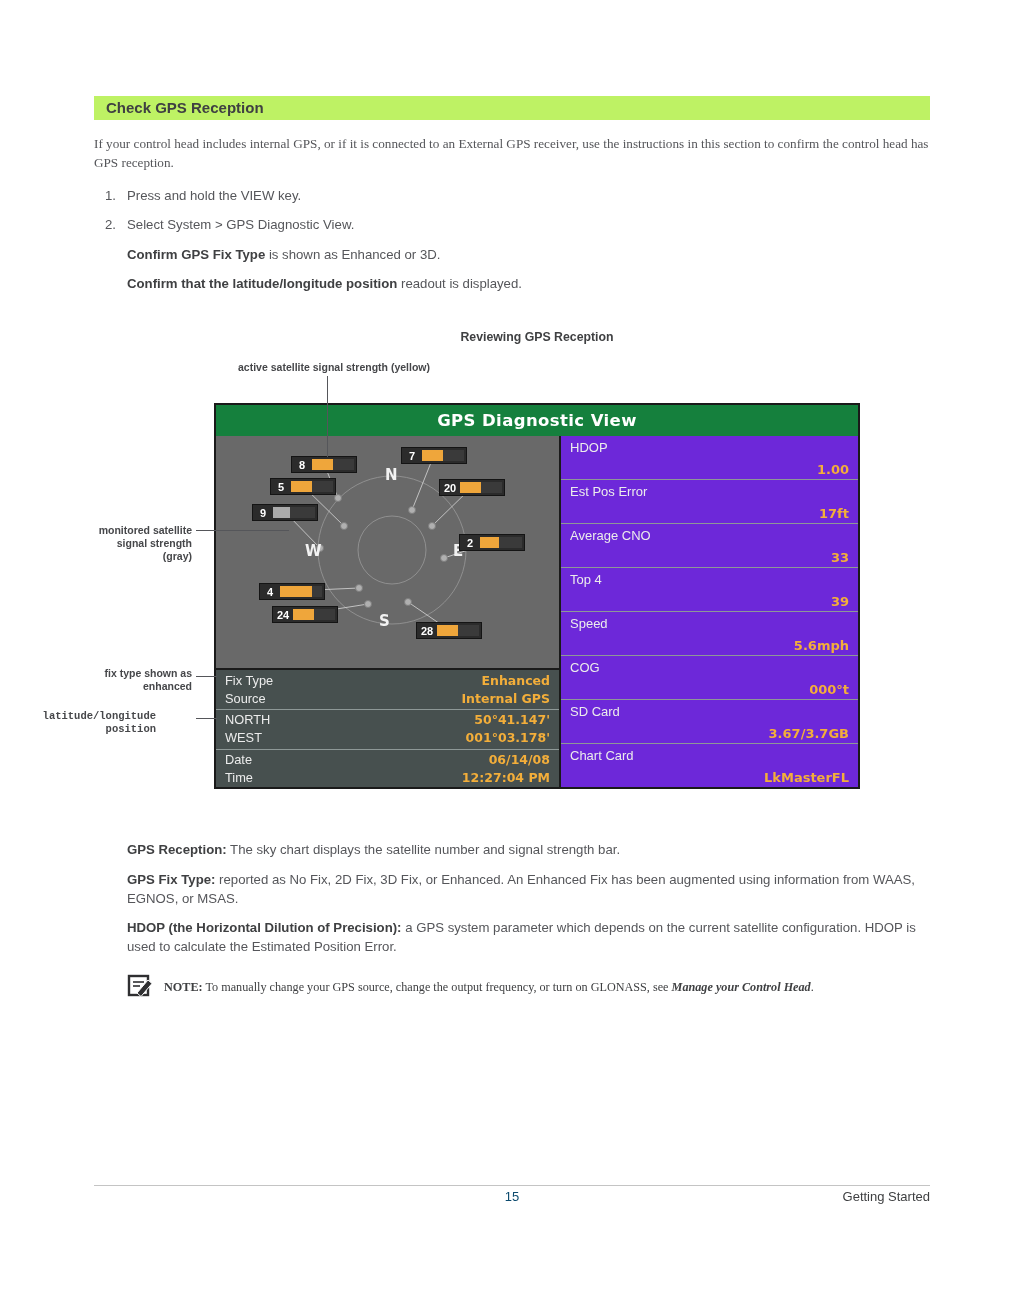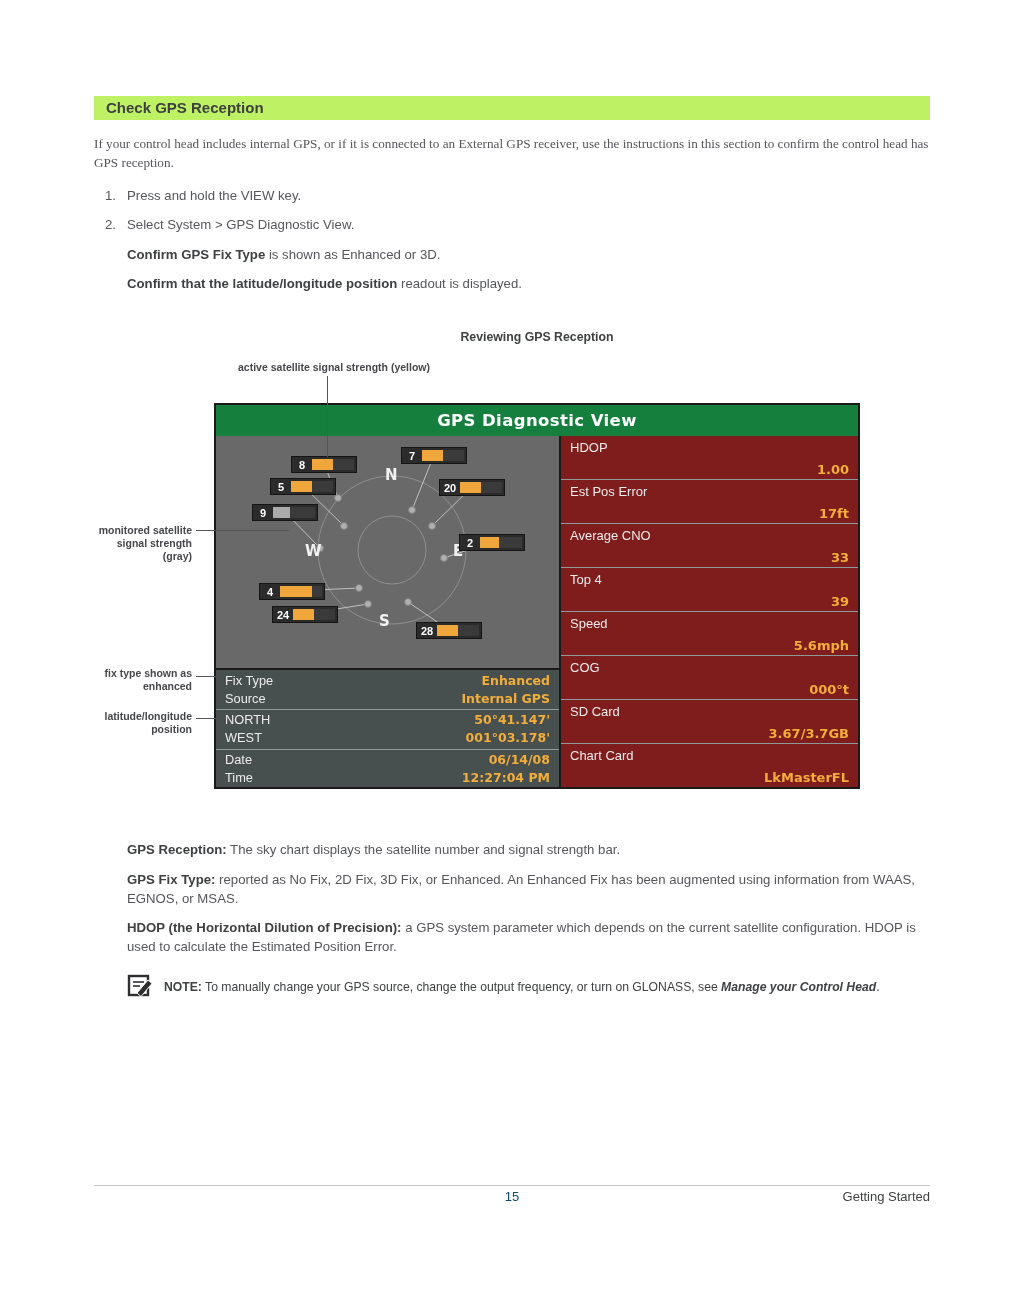--- a/index.html
+++ b/index.html
@@ -22,21 +22,21 @@
 
   .fig-caption { position:absolute; left:214px; top:330px; width:646px; text-align:center;
                  font-size:12.3px; font-weight:bold; color:#3F4042; }
 
   
   .callout { position:absolute; font-size:10.5px; font-weight:bold; color:#46474A;
              line-height:13px; white-space:pre-line; text-align:right; }
   #callout-active { top:361px; right:594px; white-space:nowrap; }
   #callout-monitored { top:524px; right:832px; }
   #callout-fixtype { top:667px; right:832px; }
-  #callout-latlon { top:710px; right:832px; }
+  #callout-latlon { top:710px; right:868px;font-family:Liberation Mono, monospace; }
   .callout-line { position:absolute; background:#55565A; z-index:6; }
   #line-active { left:327px; top:376px; width:1px; height:81px; z-index:6; }
   #line-monitored { left:196px; top:530px; width:93px; height:1px; }
   #line-fixtype { left:196px; top:676px; width:21px; height:1px; }
   #line-latlon { left:196px; top:718px; width:21px; height:1px; }
 
   
   .gps-panel { position:absolute; left:214px; top:403px; width:646px; height:386px;
                background:#1A1A1A; border:2px solid #1A1A1A; box-sizing:border-box; z-index:2; }
   .gps-title { height:31px; background:#15803d; color:#FFFFFF; font-weight:bold; font-size:16.5px;
@@ -58,35 +58,35 @@
   .sat-bar { flex:1; height:11px; margin-right:2px; background:#3A3A3A; position:relative; }
   .sat-fill { position:absolute; left:0; top:0; bottom:0; }
 
   .gps-info { flex:1; background:#47504F; border-top:2px solid #1A1A1A; padding-top:2px; box-sizing:border-box; }
   .info-row { display:flex; justify-content:space-between; padding:0 9px; line-height:18.2px; font-size:12.8px; }
   .info-label { color:#ECECEC; }
   .info-value { color:#F3AE3A; font-weight:bold; font-family:"DejaVu Sans", sans-serif; font-size:12.5px; }
   .info-sep { height:1px; background:#8E9897; margin:1px 0; }
 
   .gps-divider { width:2px; background:#1A1A1A; }
-  .gps-right { flex:1; background:#7f1d1d; display:flex; flex-direction:column; }
+  .gps-right { flex:1; background:#6d28d9; display:flex; flex-direction:column; }
   .readout-row { flex:1; display:flex; flex-direction:column; justify-content:space-between;
                  padding:4px 9px 2px 9px; border-bottom:1px solid #8E9897; box-sizing:border-box; }
   .readout-row:last-child { border-bottom:none; }
   .readout-label { color:#ECECEC; font-size:13px; }
   .readout-value { align-self:flex-end; color:#F3AE3A; font-weight:bold; font-size:13px;
                    font-family:"DejaVu Sans", sans-serif; }
 
   
   .desc { position:absolute; left:127px; width:805px; font-size:13.2px; line-height:18.5px; }
   #desc-0 { top:841px; } #desc-1 { top:871px; } #desc-2 { top:919px; }
 
   .note { position:absolute; left:127px; top:973px; width:805px; }
   .note-icon { position:absolute; left:0; top:0; }
-  .note-text { margin-left:37px; font-size:12.2px; line-height:16px; padding-top:6px; color:#3F4042; }
+  .note-text { margin-left:37px; font-size:12.2px; line-height:16px; padding-top:6px; color:#3F4042;font-family:Liberation Serif, serif; }
   .note-em { font-weight:bold; font-style:italic; }
 
   .footer-line { position:absolute; left:94px; top:1185px; width:836px; height:1px; background:#C4C4C4; }
   .footer-page { position:absolute; left:0; top:1189px; width:1024px; text-align:center;
                  font-size:13px; color:#0c4a6e; }
   .footer-section { position:absolute; right:94px; top:1189px; font-size:13px; color:#3F4042; }
 </style>
 </head>
 <body>
 

